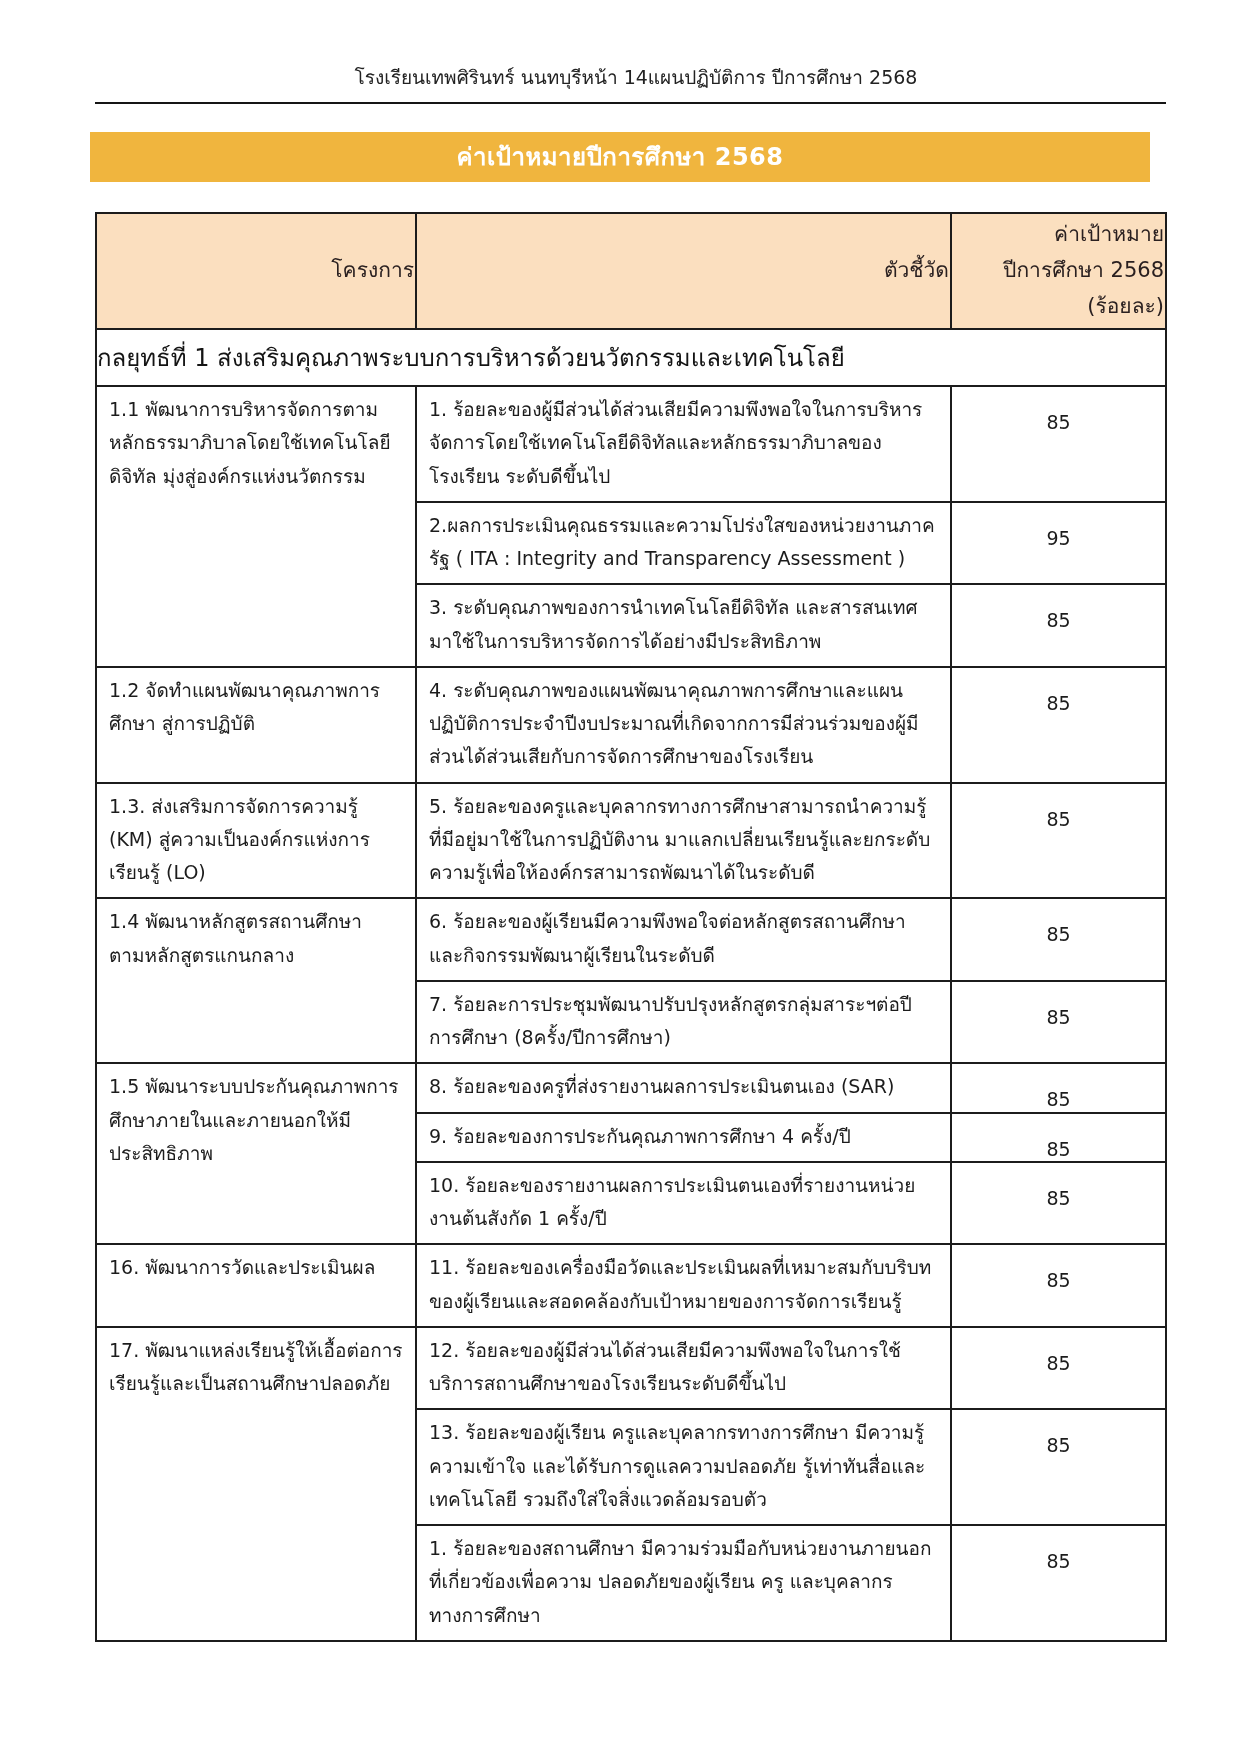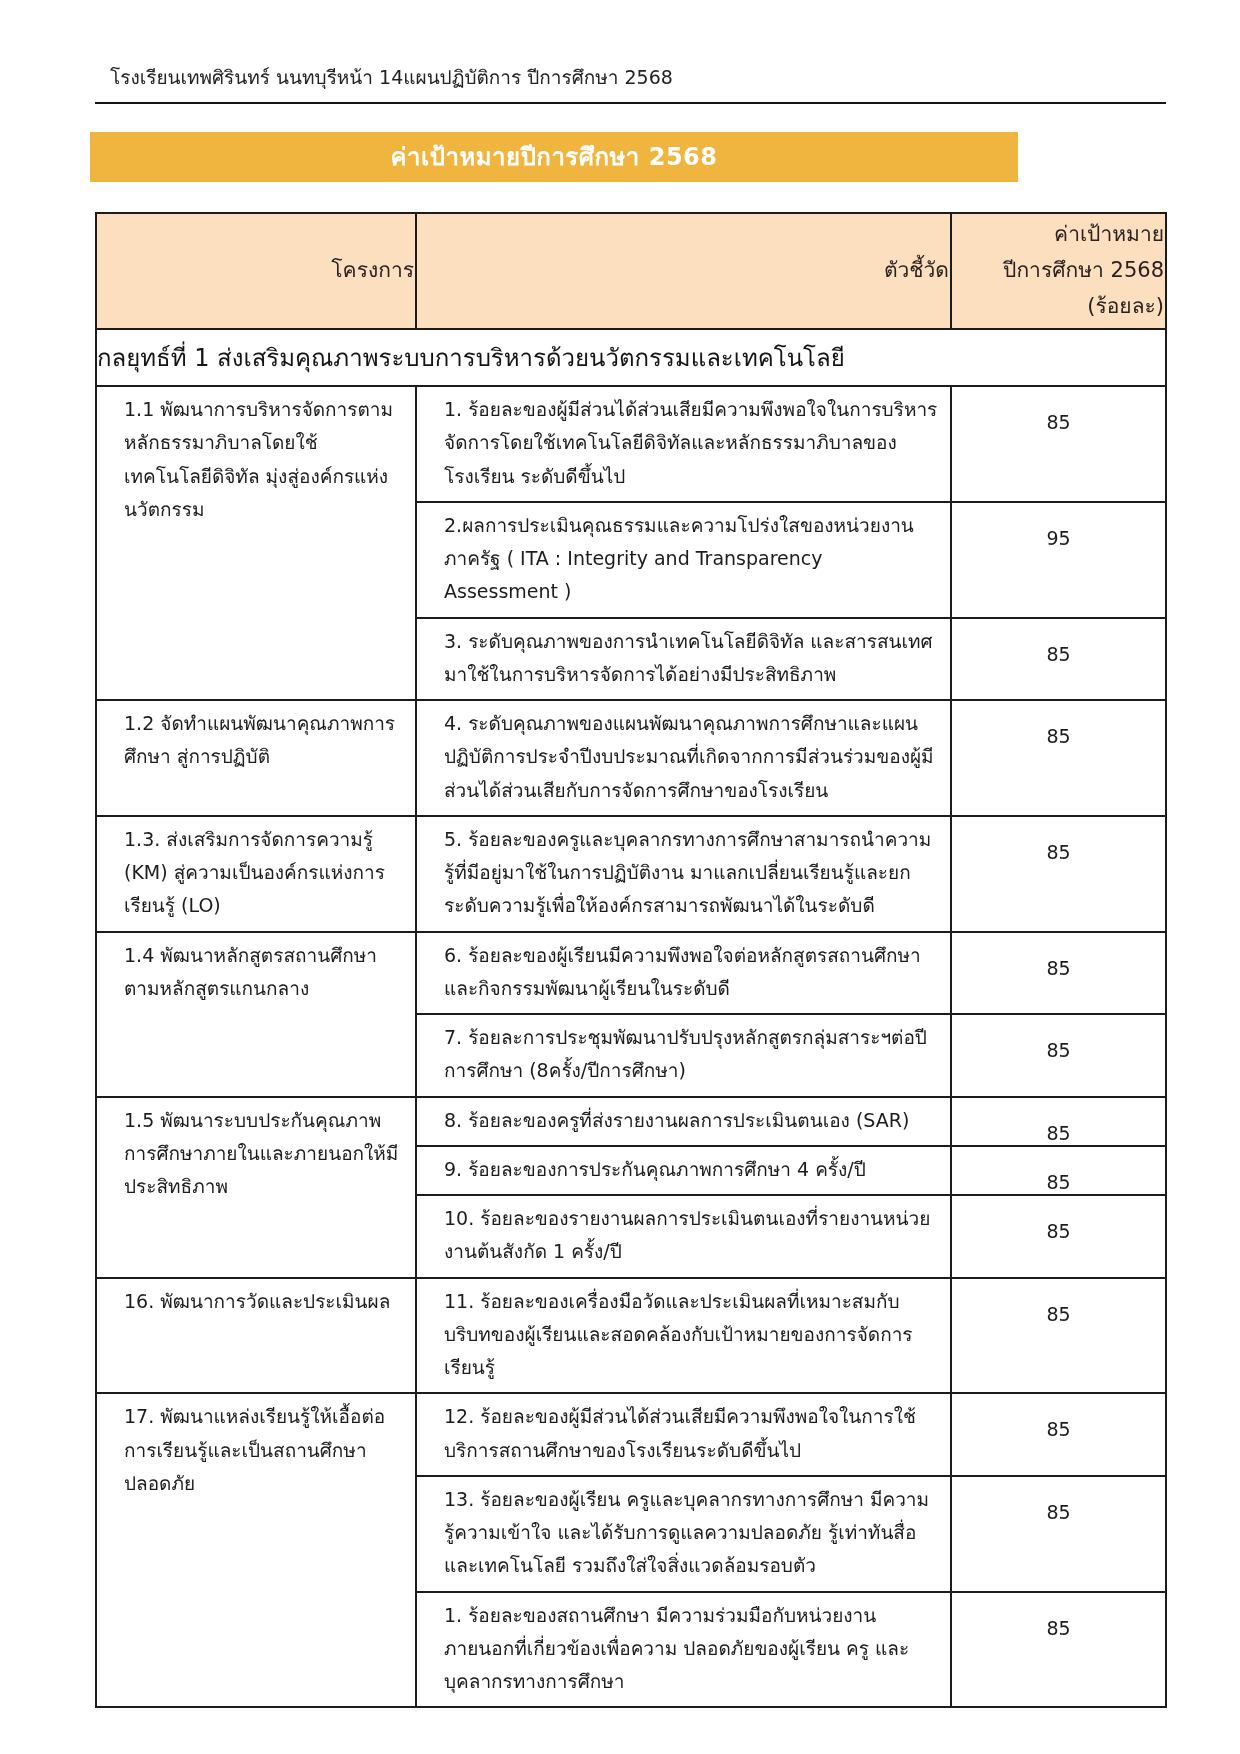--- a/index.html
+++ b/index.html
@@ -6,34 +6,34 @@
   body {
     width: 1240px;
     height: 1754px;
     background: #ffffff;
     font-family: "DejaVu Sans", "Liberation Sans", sans-serif;
     color: #1c1c1c;
     position: relative;
   }
   .page-header {
     display: flex;
-    justify-content: flex-start;
+    justify-content: center;
     align-items: baseline;
     margin: 62px 78px 0 110px;
     font-size: 19px;
     color: #222;
   }
   .page-header .center { flex: 0 0 auto; }
   .header-rule {
     margin: 10px 74px 0 95px;
     border-bottom: 2.5px solid #151515;
   }
   .banner {
     margin: 28px 0 0 90px;
-    width: 928px;
+    width: 1060px;
     height: 50px;
     background: #f0b53e;
     color: #ffffff;
     font-size: 24px;
     font-weight: bold;
     text-align: center;
     line-height: 50px;
     letter-spacing: 0.5px;
   }
   table.targets {
@@ -61,21 +61,21 @@
   }
   td.strategy-cell {
     font-size: 24px;
     padding: 8px 0;
     background: #ffffff;
     color: #141414;
   }
   td.project-cell, td.indicator-cell {
     font-size: 19px;
     line-height: 1.75;
-    padding: 6px 12px 8px 27px;
+    padding: 6px 12px 8px 12px;
     vertical-align: top;
     text-align: left;
     word-break: break-word;
   }
   td.target-cell {
     font-size: 19px;
     vertical-align: top;
     text-align: center;
     padding-top: 24px;
   }

